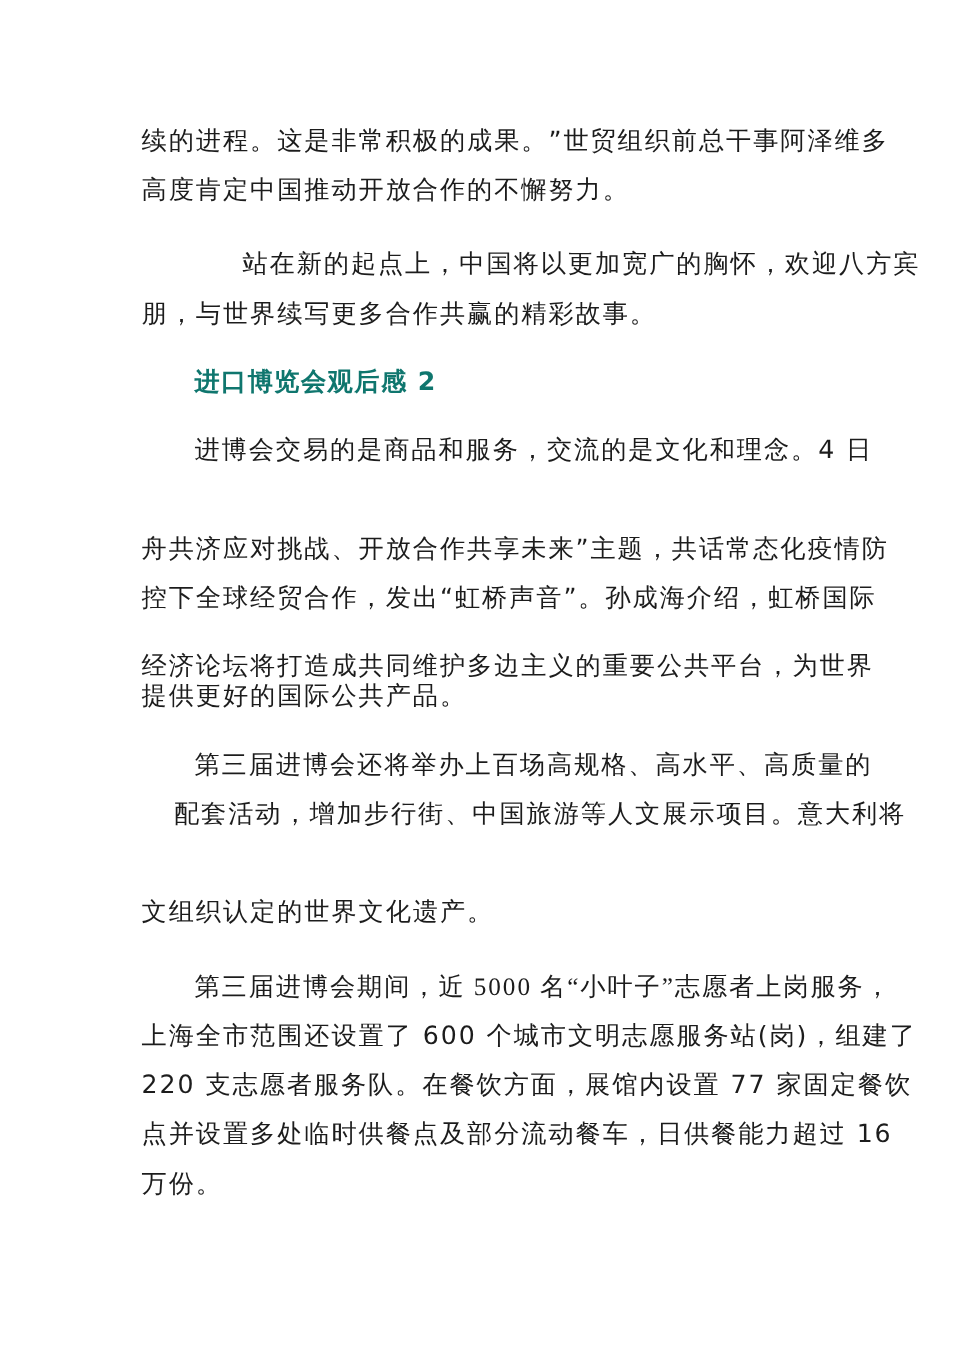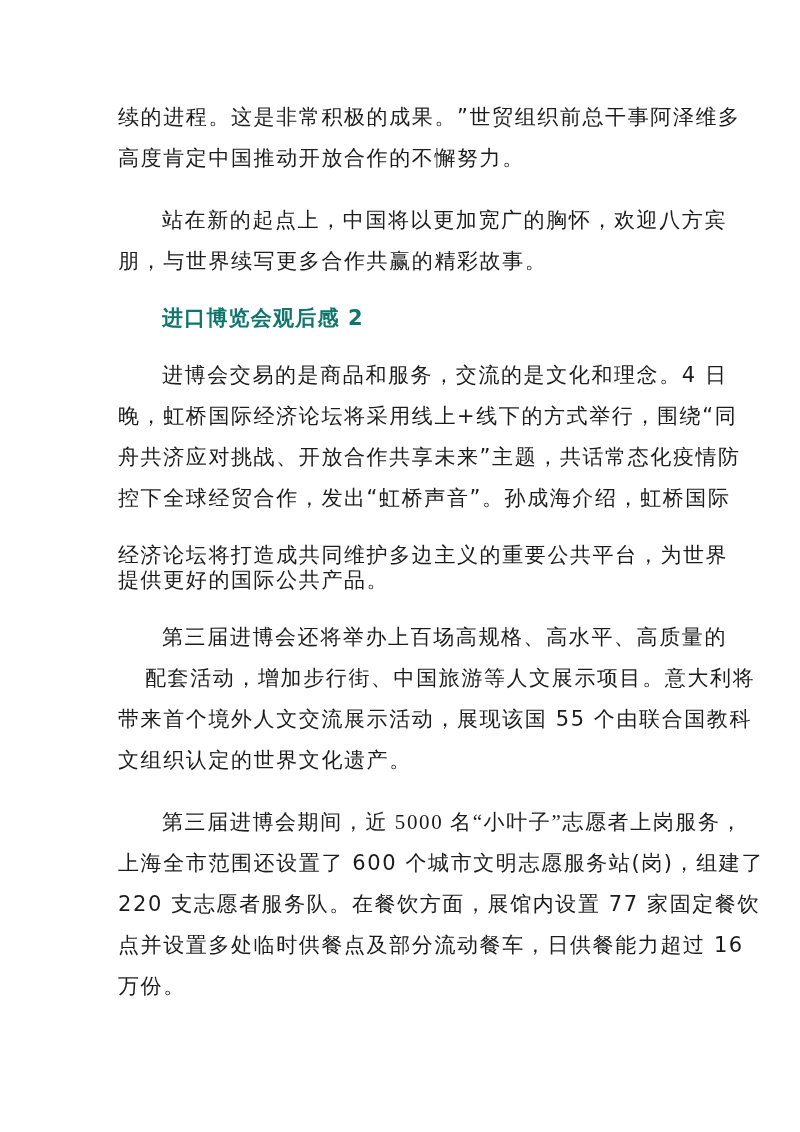--- a/index.html
+++ b/index.html
@@ -51,35 +51,33 @@
     }
   </style>
 </head>
 <body>
 
 <div class="page">
 
   <div class="line" style="top:102px;">续的进程。这是非常积极的成果。”世贸组织前总干事阿泽维多</div>
   <div class="line" style="top:143px;">高度肯定中国推动开放合作的不懈努力。</div>
 
-  <div class="line indent" style="top:205px;">站在新的起点上，中国将以更加宽广的胸怀，欢迎八方宾</div>
+  <div class="line indent" style="top:205px;margin-left:40px;">站在新的起点上，中国将以更加宽广的胸怀，欢迎八方宾</div>
   <div class="line" style="top:246px;">朋，与世界续写更多合作共赢的精彩故事。</div>
 
   <div class="heading" style="top:303px;">进口博览会观后感 2</div>
 
   <div class="line indent" style="top:360px;">进博会交易的是商品和服务，交流的是文化和理念。4 日</div>
-  <div class="line" style="top:401px;">晚，虹桥国际经济论坛将采用线上+线下的方式举行，围绕“同</div>
   <div class="line" style="top:442px;">舟共济应对挑战、开放合作共享未来”主题，共话常态化疫情防</div>
   <div class="line" style="top:483px;">控下全球经贸合作，发出“虹桥声音”。孙成海介绍，虹桥国际</div>
   <div class="line" style="top:524px;margin-top:16px;">经济论坛将打造成共同维护多边主义的重要公共平台，为世界</div>
   <div class="line" style="top:565px;">提供更好的国际公共产品。</div>
 
   <div class="line indent" style="top:622px;">第三届进博会还将举办上百场高规格、高水平、高质量的</div>
   <div class="line" style="top:663px;margin-left:27px;">配套活动，增加步行街、中国旅游等人文展示项目。意大利将</div>
-  <div class="line" style="top:704px;">带来首个境外人文交流展示活动，展现该国 55 个由联合国教科</div>
   <div class="line" style="top:745px;">文组织认定的世界文化遗产。</div>
 
   <div class="line indent" style="top:807px;font-family:Liberation Serif, serif;">第三届进博会期间，近 5000 名“小叶子”志愿者上岗服务，</div>
   <div class="line" style="top:848px;">上海全市范围还设置了 600 个城市文明志愿服务站(岗)，组建了</div>
   <div class="line" style="top:889px;">220 支志愿者服务队。在餐饮方面，展馆内设置 77 家固定餐饮</div>
   <div class="line" style="top:930px;">点并设置多处临时供餐点及部分流动餐车，日供餐能力超过 16</div>
   <div class="line" style="top:971px;">万份。</div>
 
 </div>
 

